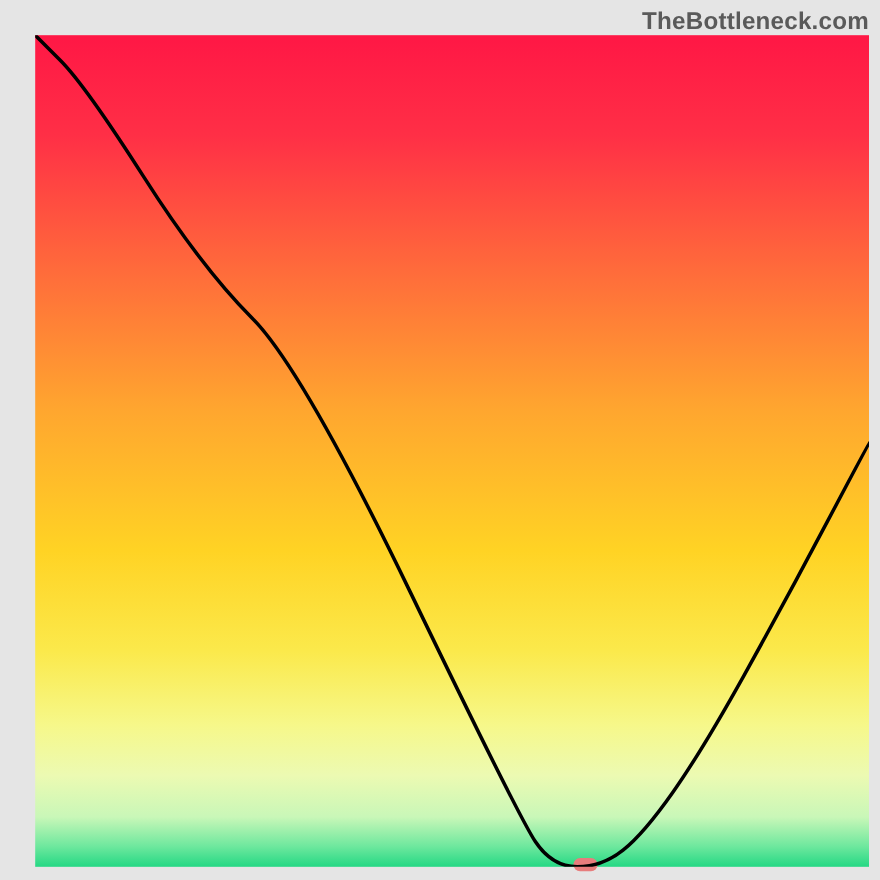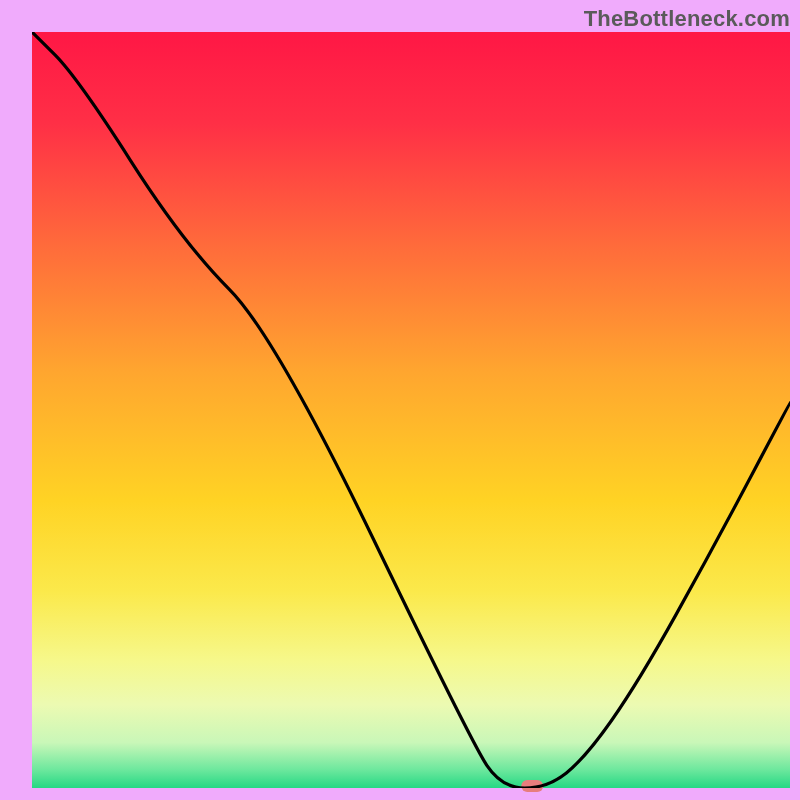--- a/index.html
+++ b/index.html
@@ -8,21 +8,21 @@
     width: 800px;
     height: 800px;
     background: #000;
     overflow: hidden;
     font-family: Arial, Helvetica, sans-serif;
   }
   .frame {
     position: relative;
     width: 800px;
     height: 800px;
-    background: #f0abfc;
+    background: #e5e5e5;
   }
   .watermark {
     position: absolute;
     top: 6px;
     right: 10px;
     color: #5a5a5a;
     font-size: 22px;
     font-weight: 600;
     letter-spacing: 0.2px;
     z-index: 20;

